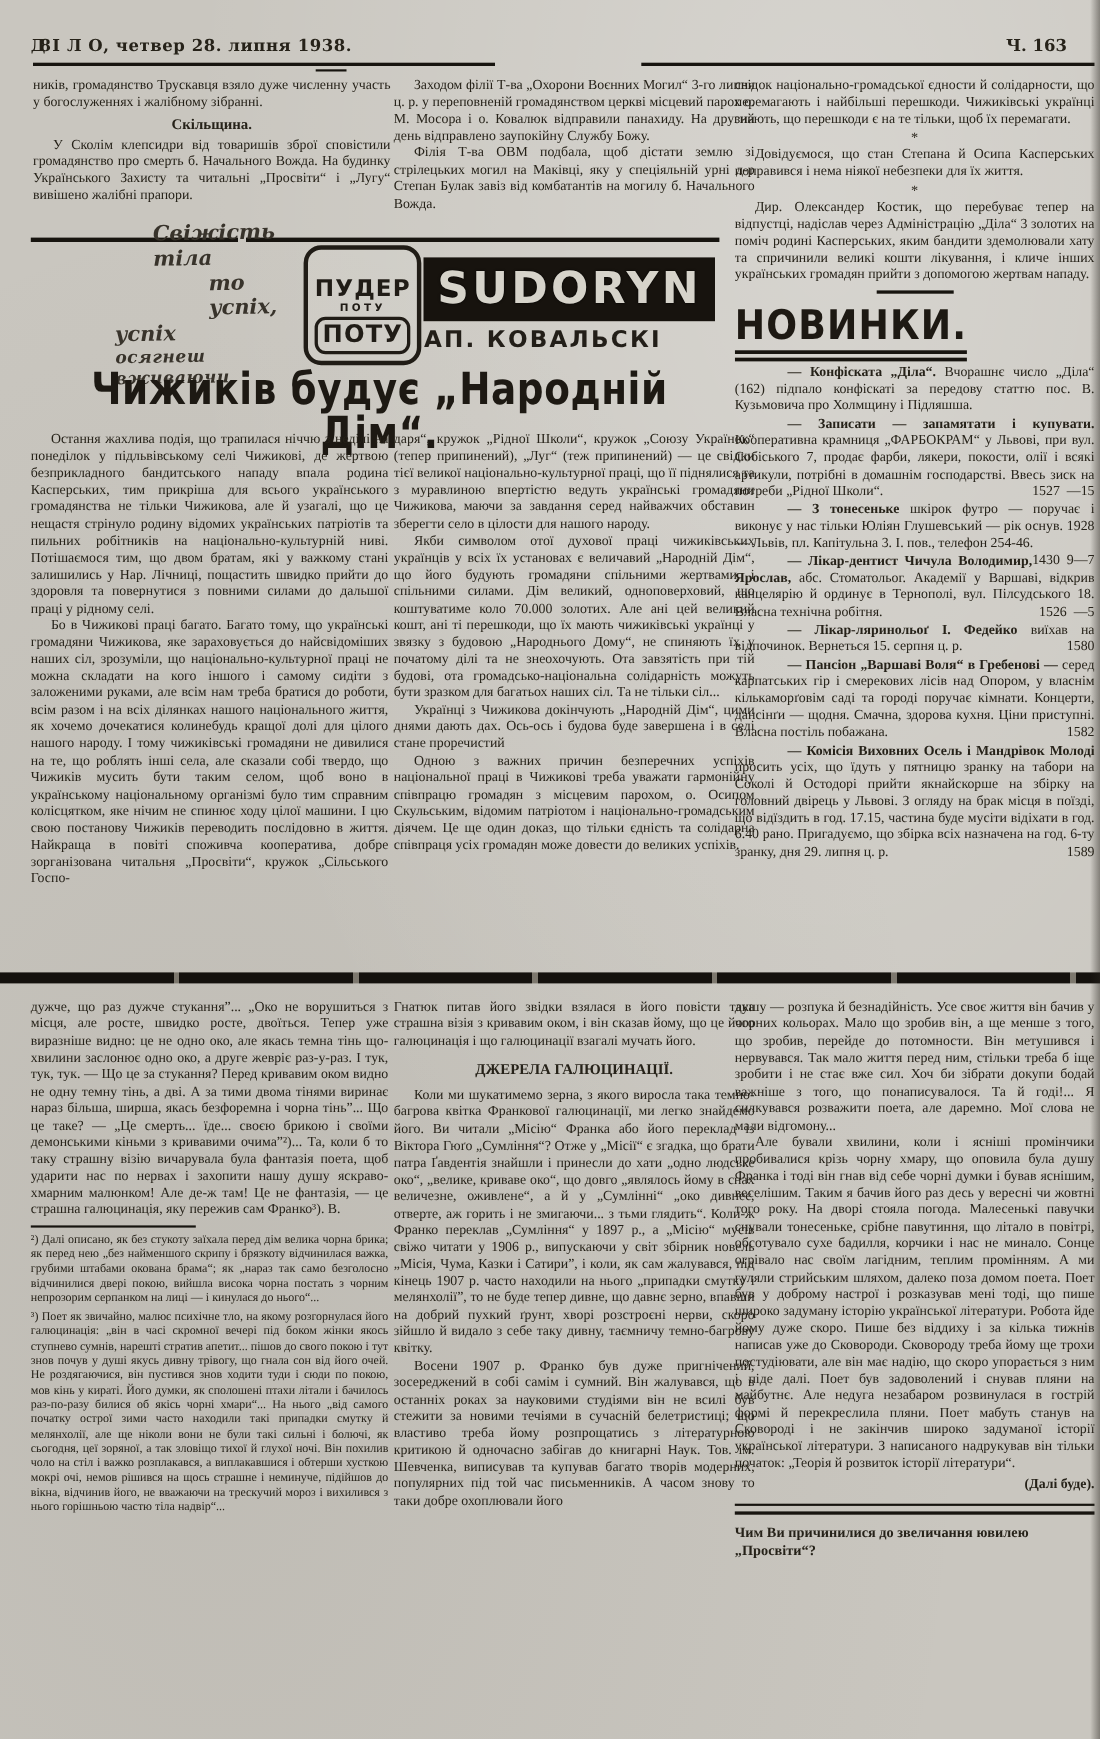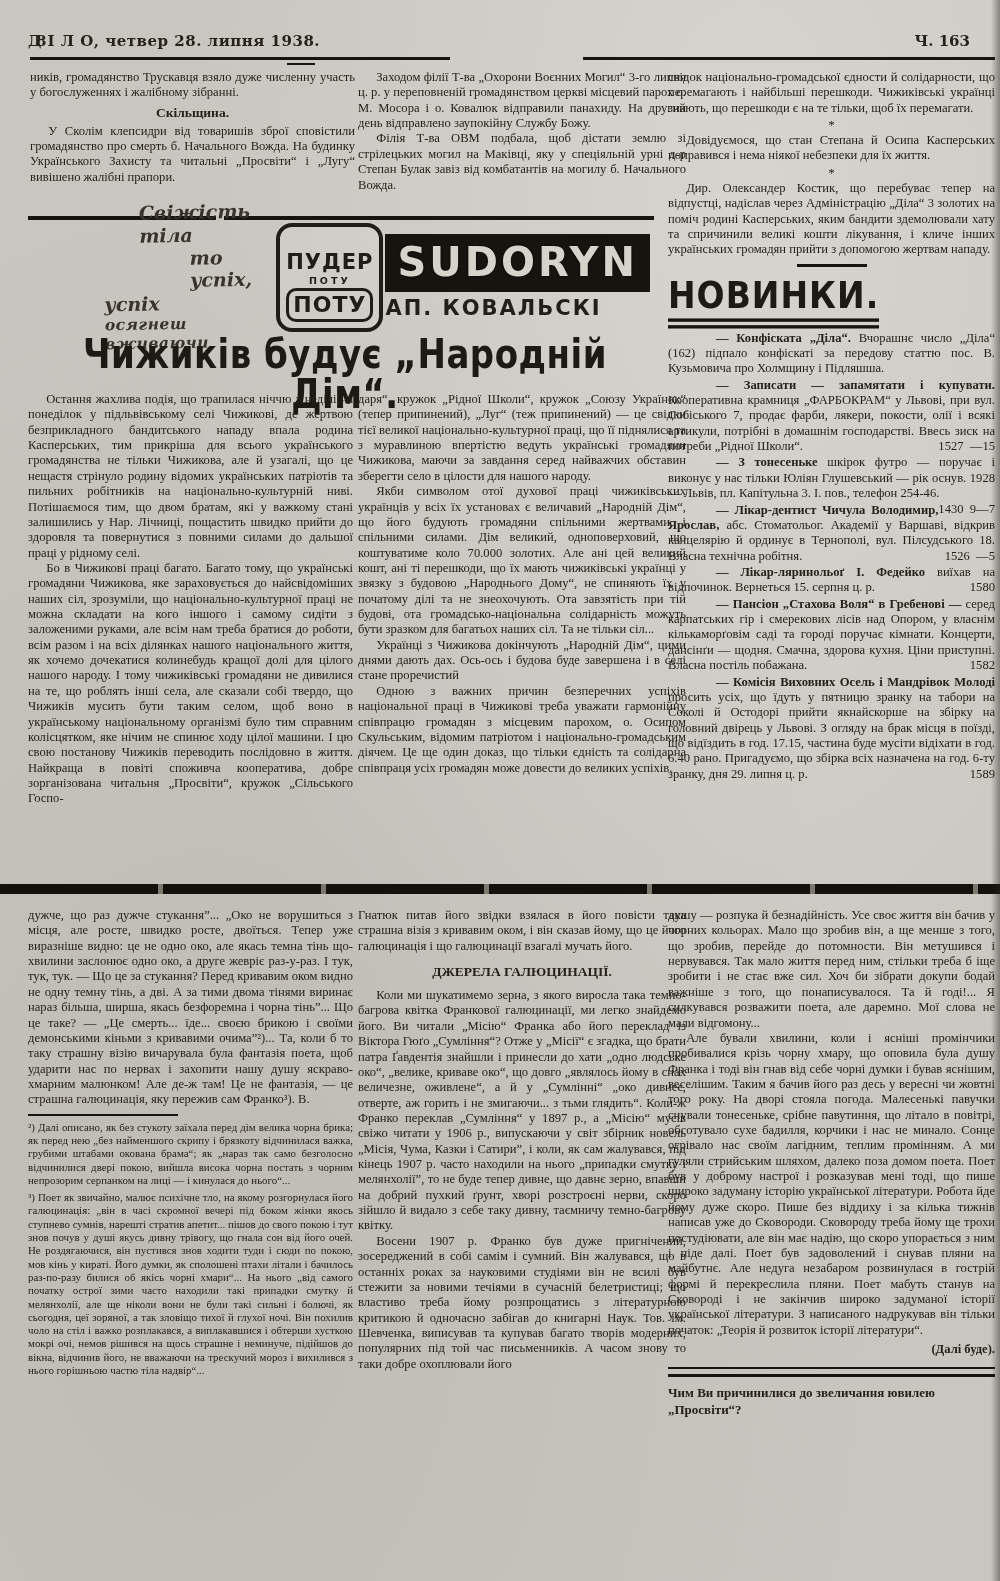--- a/index.html
+++ b/index.html
@@ -145,21 +145,21 @@
         <p class="body news-item"><span class="lead">— Конфіската „Діла“.</span><span> Вчорашнє число „Діла“ (162) підпало конфіскаті за передову статтю пос. В. Кузьмовича про Холмщину і Підляшша.</span><span class="ref"></span></p>
 
         <p class="body news-item"><span class="lead">— Записати — запамятати і купувати.</span><span> Кооперативна крамниця „ФАРБОКРАМ“ у Львові, при вул. Собіського 7, продає фарби, лякери, покости, олії і всякі артикули, потрібні в домашнім господарстві. Ввесь зиск на потреби „Рідної Школи“.</span><span class="ref">1527  —15</span></p>
 
         <p class="body news-item"><span class="lead">— З тонесеньке</span><span> шкірок футро — поручає і виконує у нас тільки Юліян Глушевський — рік оснув. 1928 — Львів, пл. Капітульна 3. І. пов., телефон 254-46.</span><span class="ref">1430  9—7</span></p>
 
         <p class="body news-item"><span class="lead">— Лікар-дентист Чичула Володимир, Ярослав,</span><span> абс. Стоматольог. Академії у Варшаві, відкрив канцелярію й ординує в Тернополі, вул. Пілсудського 18. Власна технічна робітня.</span><span class="ref">1526  —5</span></p>
 
         <p class="body news-item"><span class="lead">— Лікар-ляринольоґ І. Федейко</span><span> виїхав на відпочинок. Вернеться 15. серпня ц. р.</span><span class="ref">1580</span></p>
 
-        <p class="body news-item"><span class="lead">— Пансіон „Стахова Воля“ в Гребенові —</span><span> серед карпатських гір і смерекових лісів над Опором, у власнім кількаморґовім саді та городі поручає кімнати. Концерти, дансінґи — щодня. Смачна, здорова кухня. Ціни приступні. Власна постіль побажана.</span><span class="ref">1582</span></p>
+        <p class="body news-item"><span class="lead">— Пансіон „Варшаві Воля“ в Гребенові —</span><span> серед карпатських гір і смерекових лісів над Опором, у власнім кількаморґовім саді та городі поручає кімнати. Концерти, дансінґи — щодня. Смачна, здорова кухня. Ціни приступні. Власна постіль побажана.</span><span class="ref">1582</span></p>
 
         <p class="body news-item"><span class="lead">— Комісія Виховних Осель і Мандрівок Молоді</span><span> просить усіх, що їдуть у пятницю зранку на табори на Соколі й Остодорі прийти якнайскорше на збірку на головний двірець у Львові. З огляду на брак місця в поїзді, що відїздить в год. 17.15, частина буде мусіти відіхати в год. 6.40 рано. Пригадуємо, що збірка всіх назначена на год. 6-ту зранку, дня 29. липня ц. р.</span><span class="ref">1589</span></p>
       </div>
   </div>
 
   <div class="divider"></div>
 
   <div class="col" style="left:28px;top:908px;width:325px;">
     <p class="body">дужче, що раз дужче стукання”... „Око не ворушиться з місця, але росте, швидко росте, двоїться. Тепер уже виразніше видно: це не одно око, але якась темна тінь що-хвилини заслонює одно око, а друге жевріє раз-у-раз. І тук, тук, тук. — Що це за стукання? Перед кривавим оком видно не одну темну тінь, а дві. А за тими двома тінями виринає нараз більша, ширша, якась безфоремна і чорна тінь”... Що це таке? — „Це смерть... їде... своєю брикою і своїми демонськими кіньми з кривавими очима”²)... Та, коли б то таку страшну візію вичарувала була фантазія поета, щоб ударити нас по нервах і захопити нашу душу яскраво-хмарним малюнком! Але де-ж там! Це не фантазія, — це страшна галюцинація, яку пережив сам Франко³). В.</p>
     <div class="fnrule"></div>

